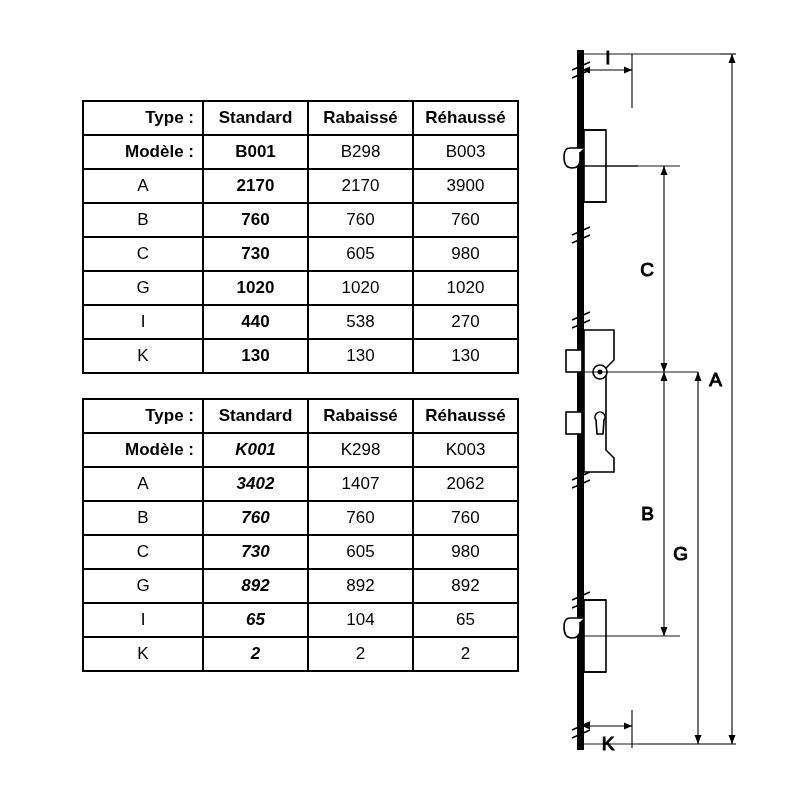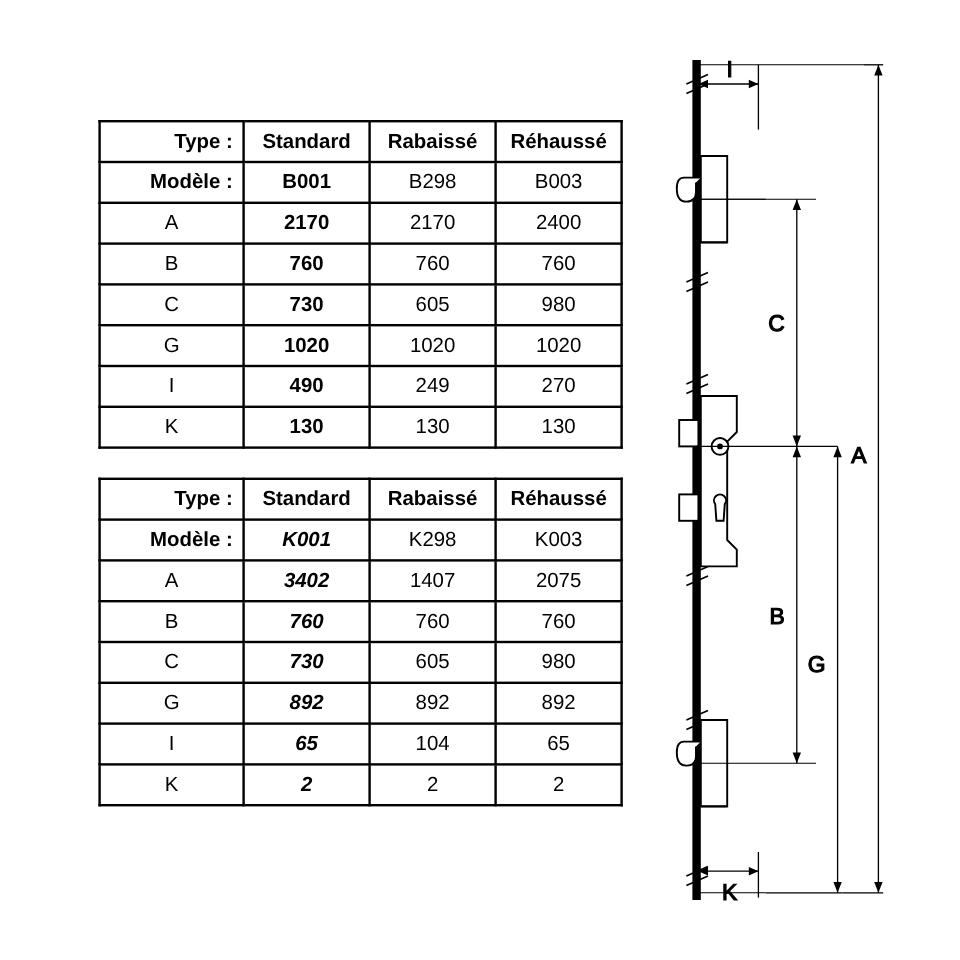--- a/index.html
+++ b/index.html
@@ -103,21 +103,21 @@
     <tr>
       <td class="label-col row-head">Modèle :</td>
       <td class="v-col model">B001</td>
       <td class="v-col">B298</td>
       <td class="v-col">B003</td>
     </tr>
     <tr>
       <td class="label-col row-head-center">A</td>
       <td class="v-col bold">2170</td>
       <td class="v-col">2170</td>
-      <td class="v-col">2400</td>
+      <td class="v-col">3900</td>
     </tr>
     <tr>
       <td class="label-col row-head-center">B</td>
       <td class="v-col bold">760</td>
       <td class="v-col">760</td>
       <td class="v-col">760</td>
     </tr>
     <tr>
       <td class="label-col row-head-center">C</td>
       <td class="v-col bold">730</td>
@@ -125,22 +125,22 @@
       <td class="v-col">980</td>
     </tr>
     <tr>
       <td class="label-col row-head-center">G</td>
       <td class="v-col bold">1020</td>
       <td class="v-col">1020</td>
       <td class="v-col">1020</td>
     </tr>
     <tr>
       <td class="label-col row-head-center">I</td>
-      <td class="v-col bold">490</td>
-      <td class="v-col">249</td>
+      <td class="v-col bold">440</td>
+      <td class="v-col">538</td>
       <td class="v-col">270</td>
     </tr>
     <tr>
       <td class="label-col row-head-center">K</td>
       <td class="v-col bold">130</td>
       <td class="v-col">130</td>
       <td class="v-col">130</td>
     </tr>
   </tbody>
     </table>
@@ -156,21 +156,21 @@
     <tr>
       <td class="label-col row-head">Modèle :</td>
       <td class="v-col italic-bold">K001</td>
       <td class="v-col">K298</td>
       <td class="v-col">K003</td>
     </tr>
     <tr>
       <td class="label-col row-head-center">A</td>
       <td class="v-col italic-bold">3402</td>
       <td class="v-col">1407</td>
-      <td class="v-col">2075</td>
+      <td class="v-col">2062</td>
     </tr>
     <tr>
       <td class="label-col row-head-center">B</td>
       <td class="v-col italic-bold">760</td>
       <td class="v-col">760</td>
       <td class="v-col">760</td>
     </tr>
     <tr>
       <td class="label-col row-head-center">C</td>
       <td class="v-col italic-bold">730</td>

